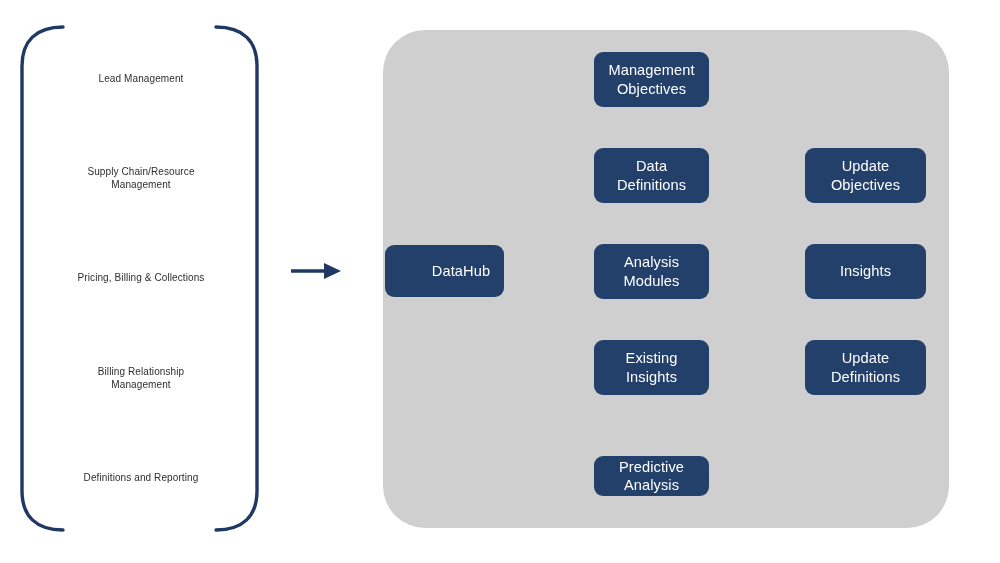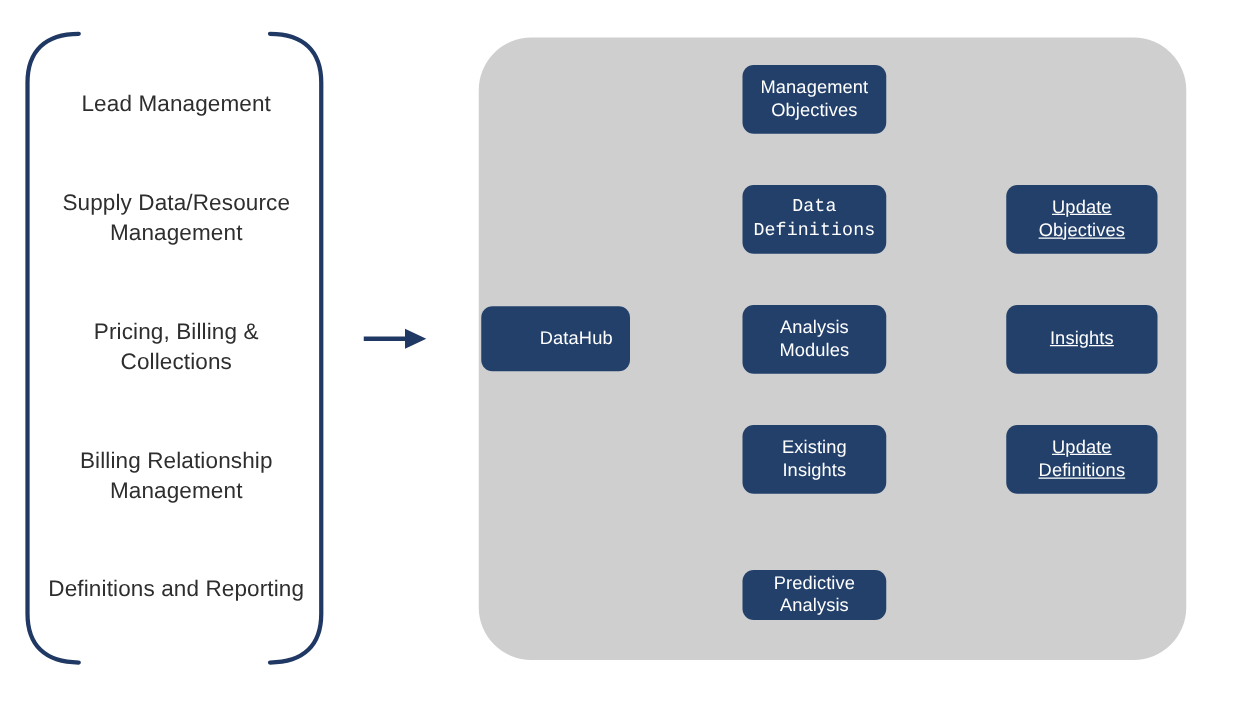--- a/index.html
+++ b/index.html
@@ -40,21 +40,21 @@
     left: 14px;
     top: 50px;
     width: 226px;
     height: 412px;
     display: flex;
     flex-direction: column;
     justify-content: space-between;
   }
   .brace-item {
     text-align: center;
-    font-size: 18px;
+    font-size: 10px;
     line-height: 1.32;
     color: #2e2e2e;
     letter-spacing: 0.1px;
     white-space: pre-line;
   }
   
   .gray-panel {
     position: absolute;
     left: 383px;
     top: 30px;
@@ -81,21 +81,21 @@
     padding: 2px 6px;
   }
   .node-datahub {
     left: 385px;
     top: 245px;
     width: 119px;
     height: 52px;
     padding-left: 39px;
   }
   .mid-col .node { left: 594px; width: 115px; }
-  .right-col .node { left: 805px; width: 121px; text-decoration: underline; }
+  .right-col .node { left: 805px; width: 121px; }
 </style>
 </head>
 <body>
 
 <div id="stage">
 
   <svg class="layer-svg" viewBox="0 0 1000 563">
 
     <path d="M 63 27 C 36 27 22 41 22 66 L 22 491 C 22 516 36 530 63 530" fill="none" stroke="#1F3864" stroke-width="3.4" stroke-linecap="round"></path>
 
@@ -120,37 +120,37 @@
       <path d="M 756 263 L 740 271 L 756 279 Z" fill="#1F3864"></path>
       <path d="M 778 263 L 794 271 L 778 279 Z" fill="#1F3864"></path>
     </g>
 
     <path d="M 832 120 L 801 120 L 801 441 L 832 441" fill="none" stroke="#1F3864" stroke-width="2.6" stroke-linecap="square" stroke-linejoin="miter"></path>
   </svg>
 
   <div class="brace-list">
     <div class="brace-list-items">
       <div class="brace-item">Lead Management</div>
-      <div class="brace-item">Supply Data/Resource
+      <div class="brace-item">Supply Chain/Resource
 Management</div>
       <div class="brace-item">Pricing, Billing &amp; Collections</div>
       <div class="brace-item">Billing Relationship
 Management</div>
       <div class="brace-item">Definitions and Reporting</div>
     </div>
   </div>
 
   <div class="gray-panel"></div>
 
   <div class="node node-datahub">DataHub</div>
 
   <div class="mid-col">
     <div class="node" style="top:52px;  height:55px;">Management
 Objectives</div>
-    <div class="node" style="top:148px; height:55px;font-family:Liberation Mono, monospace;">Data
+    <div class="node" style="top:148px; height:55px;">Data
 Definitions</div>
     <div class="node" style="top:244px; height:55px;">Analysis
 Modules</div>
     <div class="node" style="top:340px; height:55px;">Existing
 Insights</div>
     <div class="node" style="top:456px; height:40px;">Predictive
 Analysis</div>
   </div>
 
   <div class="right-col">

